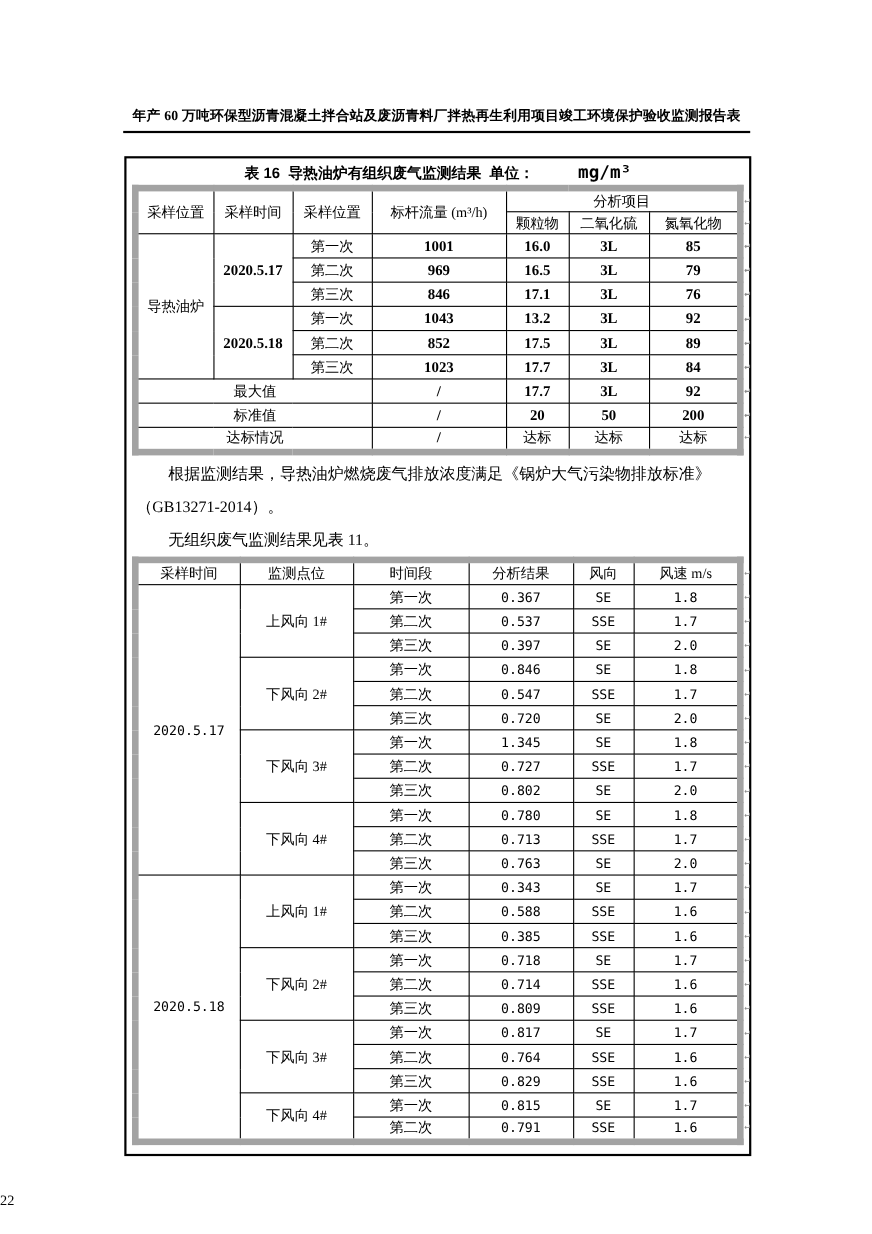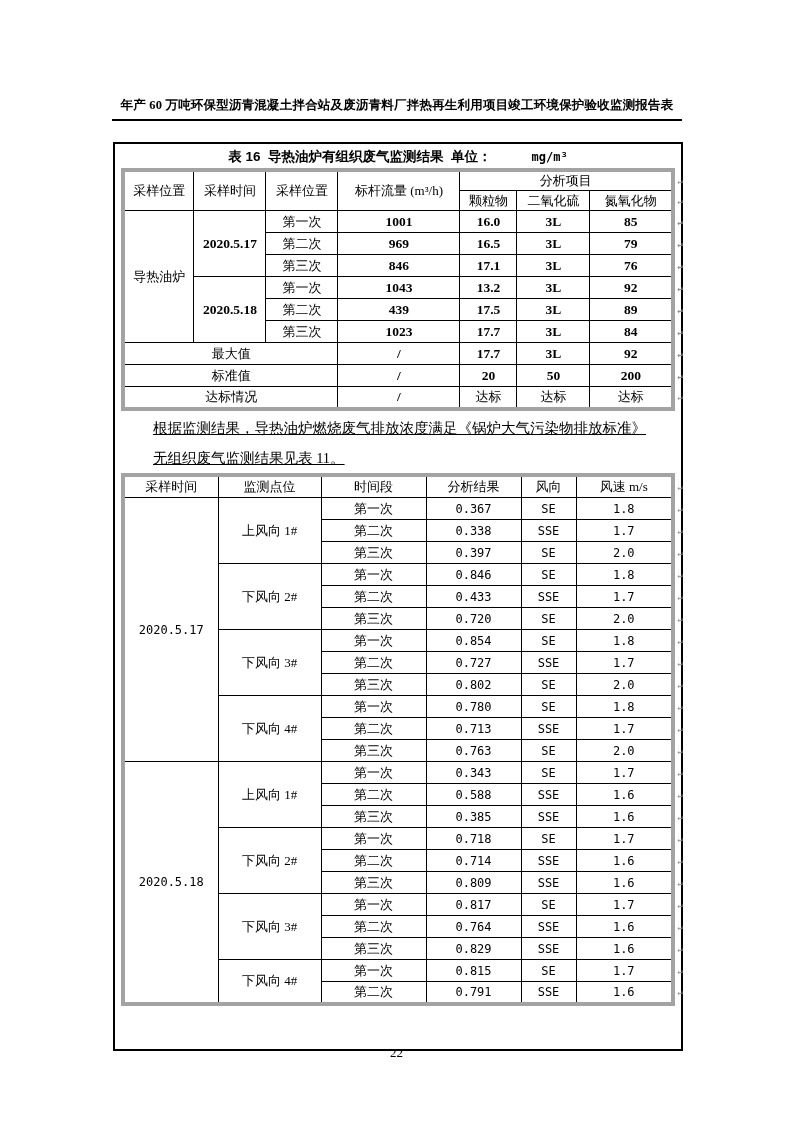--- a/index.html
+++ b/index.html
@@ -26,25 +26,25 @@
     border:2px solid #000;
   }
   .tbl-title{
     text-align:center;font-weight:bold;
     font-family:"Liberation Sans","DejaVu Sans",sans-serif;
     font-size:13.5px;
   }
   .tbl-title.t16{height:23px;line-height:24px;margin-top:1px;}
   .tbl-title.t17{height:17px;line-height:17px;}
   .tbl-title span{white-space:pre;}
-  .tbl-title .unit{font-family:"DejaVu Sans Mono","Liberation Mono",monospace;font-size:12px;padding-left:40px;}
+  .tbl-title .unit{font-family:"DejaVu Sans Mono","Liberation Mono",monospace;font-size:16px;padding-left:40px;}
 
   table.data{
     width:550px;margin:0 auto;border-collapse:collapse;table-layout:fixed;
-    border:4px solid #a3a3a3;
+    border:6px solid #a3a3a3;
   }
   table.data td{
     border:1px solid #000;text-align:center;vertical-align:middle;
     padding:0;position:relative;overflow:visible;
   }
   td.hd{font-size:13px;}
   td.cn{font-size:13px;}
   td.num{font-size:13.5px;font-family:"Liberation Serif","DejaVu Serif",serif;font-weight:bold;}
   td.mono{font-size:12px;font-family:"DejaVu Sans Mono","Liberation Mono",monospace;}
   #table16 tr{height:22px;}
@@ -53,26 +53,26 @@
   #table17 tr{height:22px;}
   #table17 tr:first-child{height:23px;}
 
   .pilcrow{
     position:absolute;right:-12px;top:50%;transform:translateY(-50%);
     font-family:"DejaVu Sans Mono","Liberation Mono",monospace;
     font-size:9px;color:#8a8a8a;line-height:1;pointer-events:none;
   }
 
   .para{margin:2px 0 0 0;padding:0 9px;}
-  .pline{font-size:14.5px;line-height:30px;white-space:nowrap;text-decoration:underline;}
+  .pline{font-size:14.5px;line-height:30px;white-space:nowrap;}
   .pline.indent{text-indent:2em;}
 
   .page-number{
-    position:absolute;top:1000px;left:0;width:100%;
-    text-align:center;font-size:13px;
+    position:absolute;top:1038px;left:0;width:100%;
+    font-size:13px;
   }
 </style>
 </head>
 <body>
 
 <div class="page">
 
   <div class="doc-header">
     <span>年产 60 万吨环保型沥青混凝土拌合站及废沥青料厂拌热再生利用项目竣工环境保护验收监测报告表</span>
   </div>
@@ -132,21 +132,21 @@
           <tr>
             <td rowspan="3" class="num">2020.5.18</td>
             <td class="cn">第一次</td>
             <td class="num">1043</td>
             <td class="num">13.2</td>
             <td class="num">3L</td>
             <td class="num">92<span class="pilcrow">↵</span></td>
           </tr>
           <tr>
             <td class="cn">第二次</td>
-            <td class="num">439</td>
+            <td class="num">852</td>
             <td class="num">17.5</td>
             <td class="num">3L</td>
             <td class="num">89<span class="pilcrow">↵</span></td>
           </tr>
           <tr>
             <td class="cn">第三次</td>
             <td class="num">1023</td>
             <td class="num">17.7</td>
             <td class="num">3L</td>
             <td class="num">84<span class="pilcrow">↵</span></td>
@@ -170,20 +170,21 @@
             <td class="num">/</td>
             <td class="cn">达标</td>
             <td class="cn">达标</td>
             <td class="cn">达标<span class="pilcrow">↵</span></td>
           </tr>
         </tbody>
     </table>
 
     <div class="para">
       <div class="pline indent">根据监测结果，导热油炉燃烧废气排放浓度满足《锅炉大气污染物排放标准》</div>
+      <div class="pline">（GB13271-2014）。</div>
       <div class="pline indent">无组织废气监测结果见表 11。</div>
     </div>
 
 
     <table class="data" id="table17">
       <colgroup>
         <col style="width:95px">
           <col style="width:103px">
           <col style="width:105px">
         <col style="width:95px">
@@ -202,53 +203,53 @@
           <tr>
             <td rowspan="12" class="mono">2020.5.17</td>
             <td rowspan="3" class="cn">上风向 1#</td>
             <td class="cn">第一次</td>
             <td class="mono">0.367</td>
             <td class="mono">SE</td>
             <td class="mono">1.8<span class="pilcrow">↵</span></td>
           </tr>
           <tr>
             <td class="cn">第二次</td>
-            <td class="mono">0.338</td>
+            <td class="mono">0.537</td>
             <td class="mono">SSE</td>
             <td class="mono">1.7<span class="pilcrow">↵</span></td>
           </tr>
           <tr>
             <td class="cn">第三次</td>
             <td class="mono">0.397</td>
             <td class="mono">SE</td>
             <td class="mono">2.0<span class="pilcrow">↵</span></td>
           </tr>
           <tr>
             <td rowspan="3" class="cn">下风向 2#</td>
             <td class="cn">第一次</td>
             <td class="mono">0.846</td>
             <td class="mono">SE</td>
             <td class="mono">1.8<span class="pilcrow">↵</span></td>
           </tr>
           <tr>
             <td class="cn">第二次</td>
-            <td class="mono">0.433</td>
+            <td class="mono">0.547</td>
             <td class="mono">SSE</td>
             <td class="mono">1.7<span class="pilcrow">↵</span></td>
           </tr>
           <tr>
             <td class="cn">第三次</td>
             <td class="mono">0.720</td>
             <td class="mono">SE</td>
             <td class="mono">2.0<span class="pilcrow">↵</span></td>
           </tr>
           <tr>
             <td rowspan="3" class="cn">下风向 3#</td>
             <td class="cn">第一次</td>
-            <td class="mono">0.854</td>
+            <td class="mono">1.345</td>
             <td class="mono">SE</td>
             <td class="mono">1.8<span class="pilcrow">↵</span></td>
           </tr>
           <tr>
             <td class="cn">第二次</td>
             <td class="mono">0.727</td>
             <td class="mono">SSE</td>
             <td class="mono">1.7<span class="pilcrow">↵</span></td>
           </tr>
           <tr>

